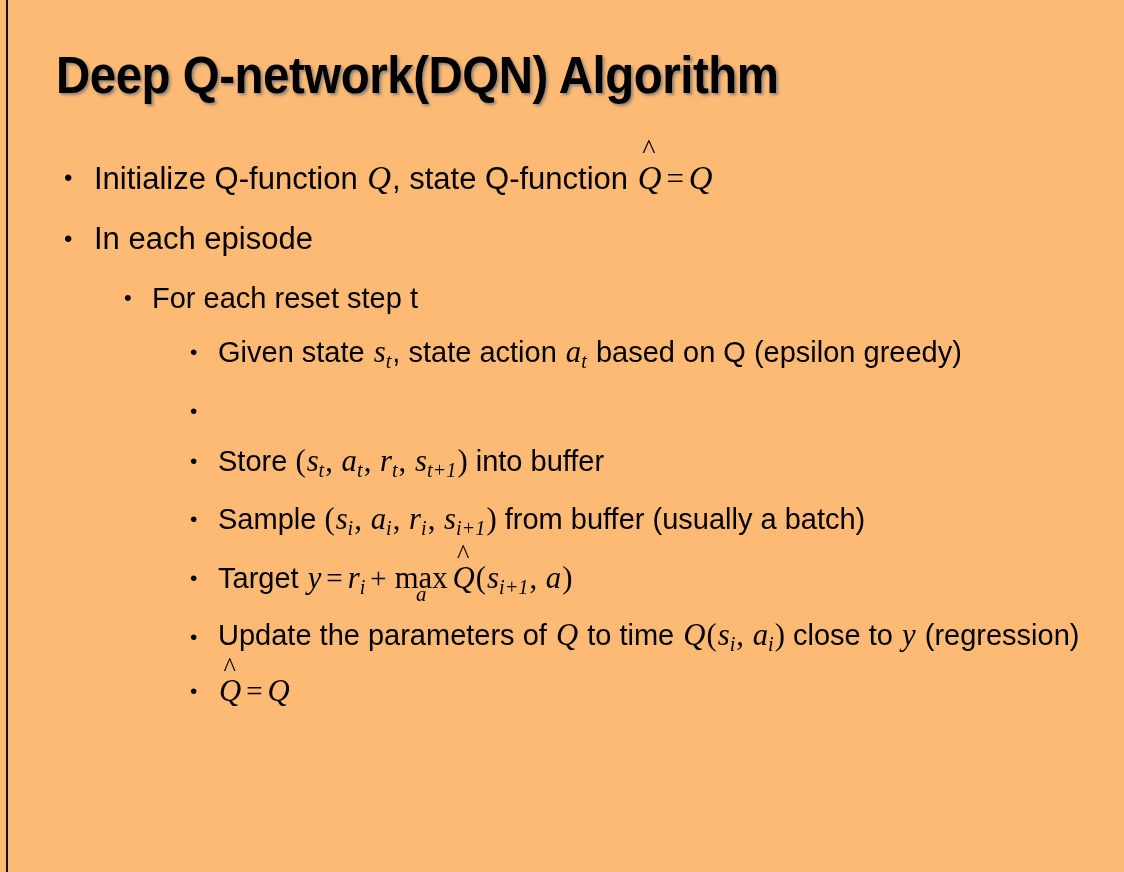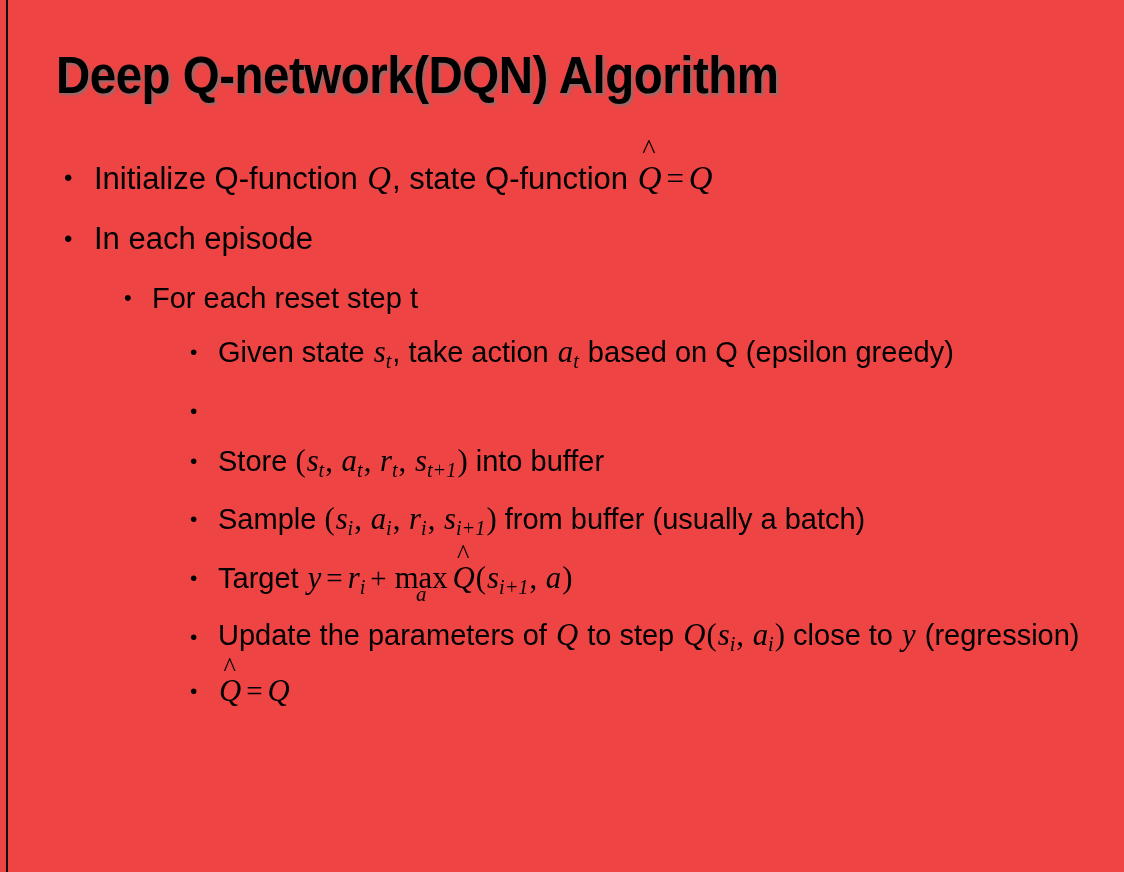--- a/index.html
+++ b/index.html
@@ -7,21 +7,21 @@
     padding: 0;
     background: #ffffff;
   }
   body {
     font-family: "Liberation Sans", sans-serif;
   }
   .slide {
     position: relative;
     width: 1124px;
     height: 872px;
-    background: #ef4444;
+    background: #fdba74;
     overflow: hidden;
     box-sizing: border-box;
   }
   
   .edge-rule {
     position: absolute;
     left: 6px;
     top: 0;
     width: 2px;
     height: 872px;
@@ -174,21 +174,21 @@
       <span class="text">In each episode</span>
     </div>
 
     <div class="bullet-row lv2">
       <span class="marker">•</span>
       <span class="text">For each reset step t</span>
     </div>
 
     <div class="bullet-row lv3">
       <span class="marker">•</span>
-      <span class="text"><span>Given state </span><span class="m"><span>s</span><sub>t</sub></span><span>, take action </span><span class="m"><span>a</span><sub>t</sub></span><span> based on Q (epsilon greedy)</span></span>
+      <span class="text"><span>Given state </span><span class="m"><span>s</span><sub>t</sub></span><span>, state action </span><span class="m"><span>a</span><sub>t</sub></span><span> based on Q (epsilon greedy)</span></span>
     </div>
 
     <div class="bullet-row lv3">
       <span class="marker">•</span>
     </div>
 
     <div class="bullet-row lv3">
       <span class="marker">•</span>
       <span class="text"><span>Store </span><span class="m-up">(</span><span class="m"><span>s</span><sub>t</sub></span><span class="m-up">, </span><span class="m"><span>a</span><sub>t</sub></span><span class="m-up">, </span><span class="m"><span>r</span><sub>t</sub></span><span class="m-up">, </span><span class="m"><span>s</span><sub>t+1</sub></span><span class="m-up">)</span><span> into buffer</span></span>
     </div>
@@ -198,21 +198,21 @@
       <span class="text"><span>Sample </span><span class="m-up">(</span><span class="m"><span>s</span><sub>i</sub></span><span class="m-up">, </span><span class="m"><span>a</span><sub>i</sub></span><span class="m-up">, </span><span class="m"><span>r</span><sub>i</sub></span><span class="m-up">, </span><span class="m"><span>s</span><sub>i+1</sub></span><span class="m-up">)</span><span> from buffer (usually a batch)</span></span>
     </div>
 
     <div class="bullet-row lv3">
       <span class="marker">•</span>
       <span class="text"><span>Target </span><span class="m">y</span><span class="op">=</span><span class="m"><span>r</span><sub>i</sub></span><span class="op">+</span><span class="maxop"><span>max</span><span class="lim">a</span></span><span class="m hat"><span class="hat-mark">^</span><span>Q</span></span><span class="m-up">(</span><span class="m"><span>s</span><sub>i+1</sub></span><span class="m-up">, </span><span class="m">a</span><span class="m-up">)</span></span>
     </div>
 
     <div class="bullet-row lv3 tight">
       <span class="marker">•</span>
-      <span class="text"><span>Update the parameters of </span><span class="m">Q</span><span> to step </span><span class="m">Q</span><span class="m-up">(</span><span class="m"><span>s</span><sub>i</sub></span><span class="m-up">, </span><span class="m"><span>a</span><sub>i</sub></span><span class="m-up">)</span><span> close to </span><span class="m">y</span><span> (regression)</span></span>
+      <span class="text"><span>Update the parameters of </span><span class="m">Q</span><span> to time </span><span class="m">Q</span><span class="m-up">(</span><span class="m"><span>s</span><sub>i</sub></span><span class="m-up">, </span><span class="m"><span>a</span><sub>i</sub></span><span class="m-up">)</span><span> close to </span><span class="m">y</span><span> (regression)</span></span>
     </div>
 
     <div class="bullet-row lv3">
       <span class="marker">•</span>
       <span class="text"><span class="m hat"><span class="hat-mark">^</span><span>Q</span></span><span class="op">=</span><span class="m">Q</span></span>
     </div>
 
   </div>
 </div>
 

